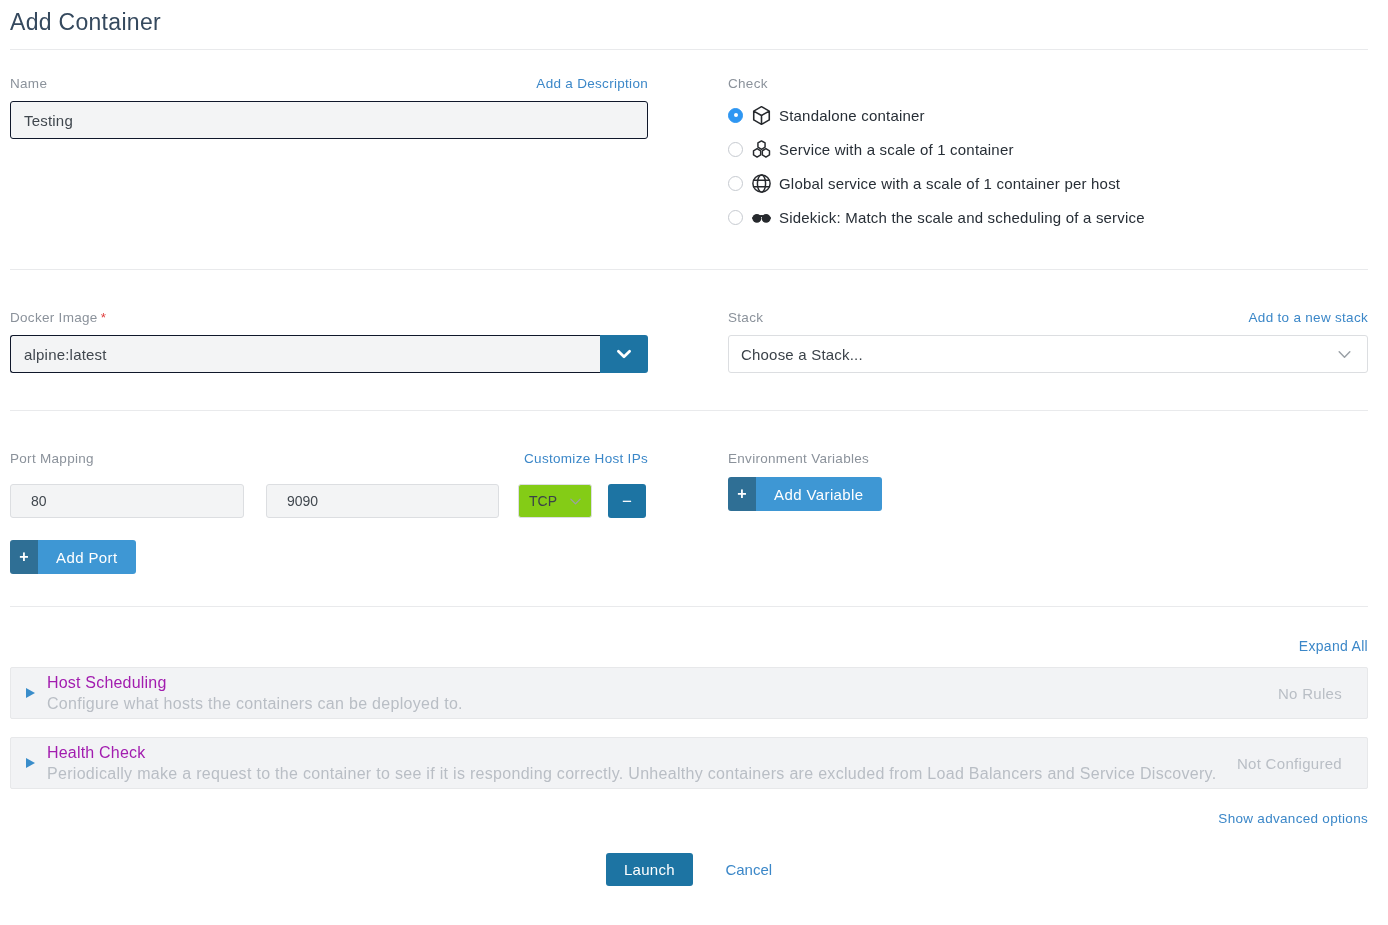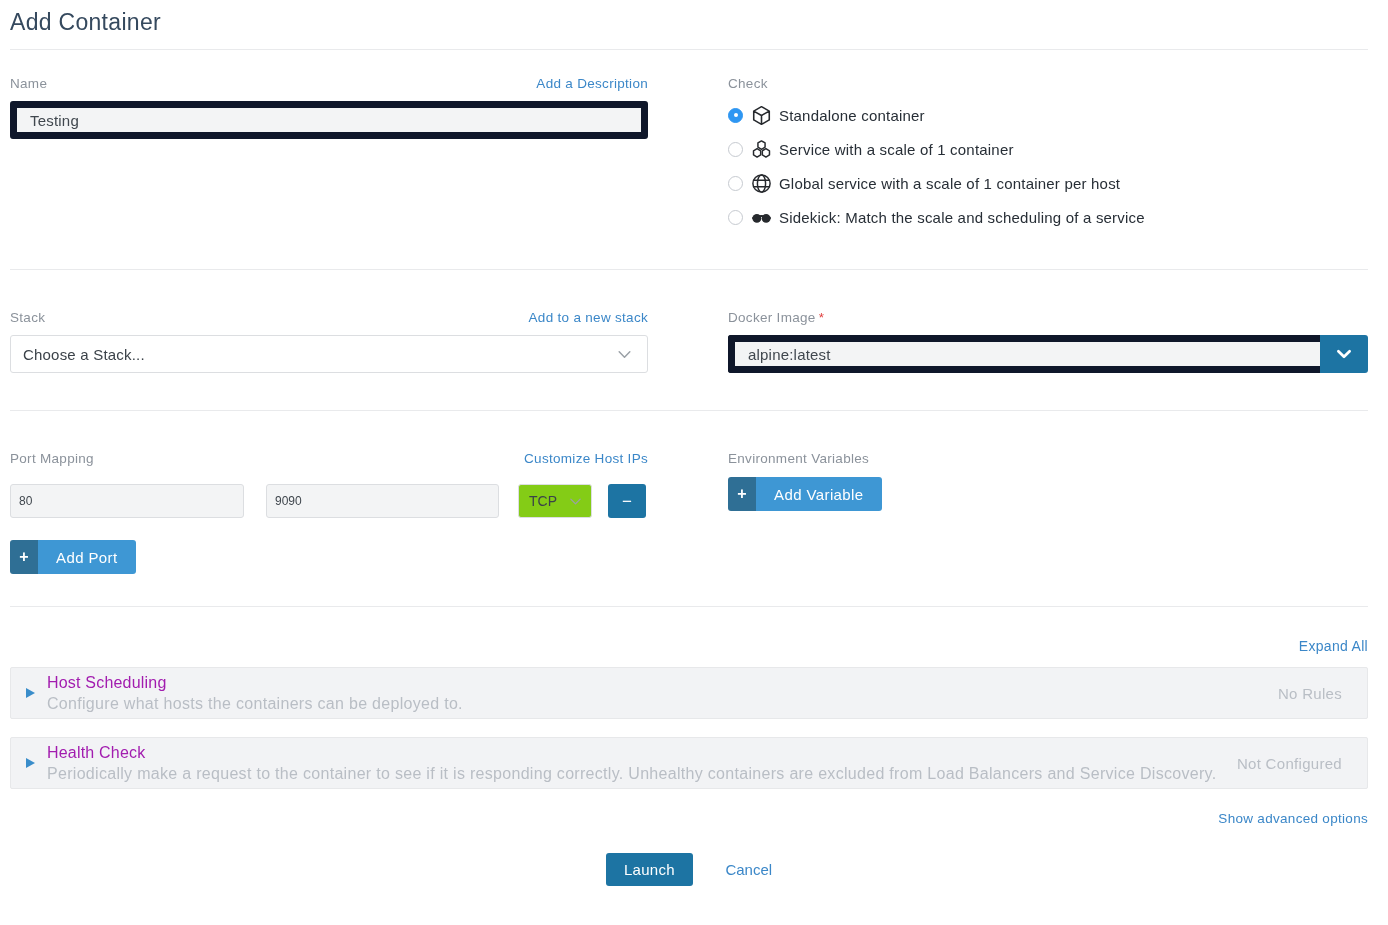--- a/index.html
+++ b/index.html
@@ -29,21 +29,21 @@
 
   .label-row {
     display: flex; justify-content: space-between; align-items: baseline;
     margin-bottom: 9px; min-height: 16px;
   }
   .sec-label { font-size: 13.5px; color: #8b929b; letter-spacing: 0.3px; }
   .req { color: #e0403f; margin-left: 3px; font-size: 13.5px; }
   a.link { font-size: 13.5px; color: #3b87c8; letter-spacing: 0.3px; text-decoration: none; cursor: pointer; }
 
   input.text-input {
-    width: 100%; height: 38px; border: 7px solid #0f172a; border-radius: 3px;
+    width: 100%; height: 38px; border: 1px solid #0f172a; border-radius: 3px;
     background: #f3f4f5; font-family: "Liberation Sans", sans-serif;
     font-size: 15px; color: #40474e; padding: 0 13px; letter-spacing: 0.2px;
   }
 
   
   .radio-row { display: flex; align-items: center; height: 34px; cursor: pointer; }
   .radio {
     width: 15px; height: 15px; border-radius: 50%;
     border: 1px solid #c6cad0; background: #fff; position: relative; flex: 0 0 15px;
   }
@@ -72,21 +72,21 @@
   }
   .fake-select .sel-text { font-size: 15px; color: #3b4249; letter-spacing: 0.2px; }
 
   
   .field-labels { display: flex; margin-top: 14px; }
   .field-labels .fl { font-size: 15px; color: #3a424b; letter-spacing: 0.2px; }
   .fl-1 { width: 256px; } .fl-2 { width: 252px; }
   .port-row { display: flex; align-items: center; margin-top: 17px; }
   .port-input {
     height: 34px; border: 1px solid #dcdee1; border-radius: 3px; background: #f3f4f5;
-    font-family: "Liberation Sans", sans-serif; font-size: 12px; color: #40474e; padding: 0 8px;
+    font-family: "Liberation Sans", sans-serif; font-size: 14px; color: #40474e; padding: 0 20px;
   }
   .pi-host { width: 234px; margin-right: 22px; }
   .pi-container { width: 233px; margin-right: 19px; }
   .proto-select {
     width: 74px; height: 34px; border: 1px solid #dcdee1; border-radius: 3px; background: #84cc16;
     display: flex; align-items: center; justify-content: space-between;
     padding: 0 8px 0 10px; margin-right: 16px; cursor: pointer;
   }
   .proto-select .sel-text { font-size: 14px; color: #3b4249; }
   .btn-minus {
@@ -216,46 +216,46 @@
         <span class="opt-label">Sidekick: Match the scale and scheduling of a service</span>
       </div>
     </div>
   </div>
 
   <div class="divider div-b"></div>
 
   <div class="grid2 sec-b">
     <div>
       <div class="label-row">
-        <span class="sec-label">Stack</span>
-        <a class="link">Add to a new stack</a>
-      </div>
-      <div class="fake-select">
-        <span class="sel-text">Choose a Stack...</span>
-        <span>
-          <svg class="icon" width="17" height="17" viewBox="0 0 16 16">
-            <path d="M3 5.5 L8 10.5 L13 5.5" fill="none" stroke="#9aa0a6" stroke-width="1.4" stroke-linecap="round" stroke-linejoin="round"></path>
-          </svg>
-        </span>
-      </div>
-    </div>
-
-    <div>
-      <div class="label-row">
         <span class="sec-label"><span>Docker Image</span><span class="req">*</span></span>
       </div>
       <div class="input-group">
         <input class="text-input" type="text" value="alpine:latest" style="">
         <button class="btn-dropdown">
           <span>
             <svg class="icon" width="18" height="18" viewBox="0 0 16 16">
               <path d="M3 5.5 L8 10.5 L13 5.5" fill="none" stroke="#ffffff" stroke-width="2.4" stroke-linecap="round" stroke-linejoin="round"></path>
             </svg>
           </span>
         </button>
+      </div>
+    </div>
+
+    <div>
+      <div class="label-row">
+        <span class="sec-label">Stack</span>
+        <a class="link">Add to a new stack</a>
+      </div>
+      <div class="fake-select">
+        <span class="sel-text">Choose a Stack...</span>
+        <span>
+          <svg class="icon" width="17" height="17" viewBox="0 0 16 16">
+            <path d="M3 5.5 L8 10.5 L13 5.5" fill="none" stroke="#9aa0a6" stroke-width="1.4" stroke-linecap="round" stroke-linejoin="round"></path>
+          </svg>
+        </span>
       </div>
     </div>
   </div>
 
   <div class="divider div-c"></div>
 
   <div class="grid2 sec-c">
     <div>
       <div class="label-row">
         <span class="sec-label">Port Mapping</span>

